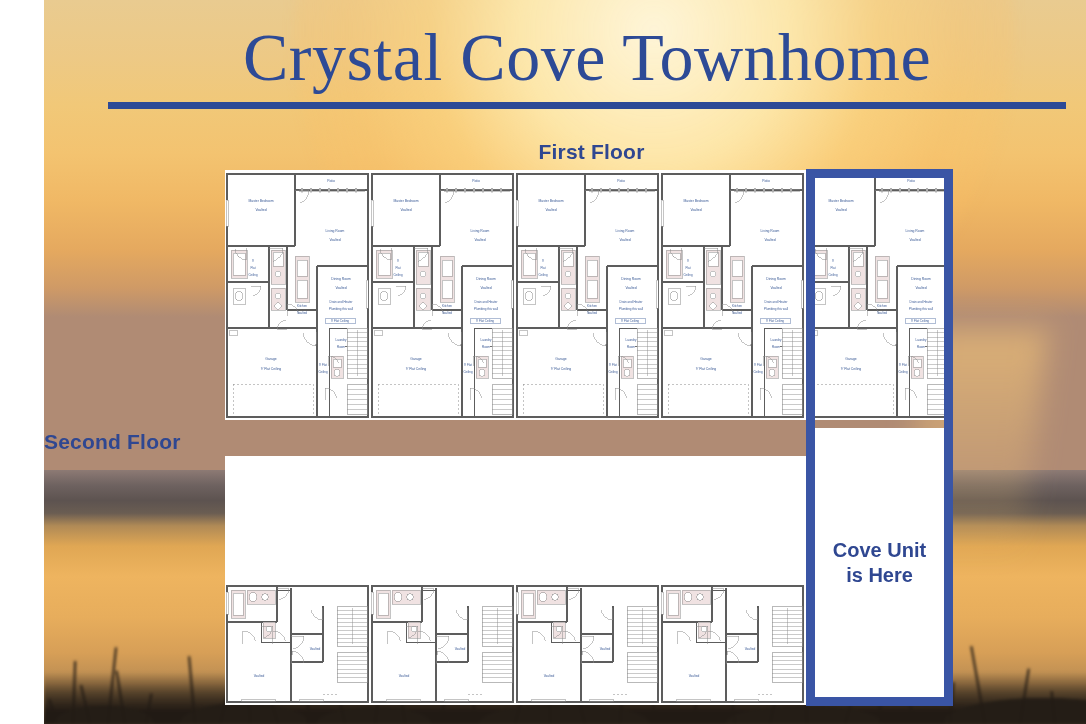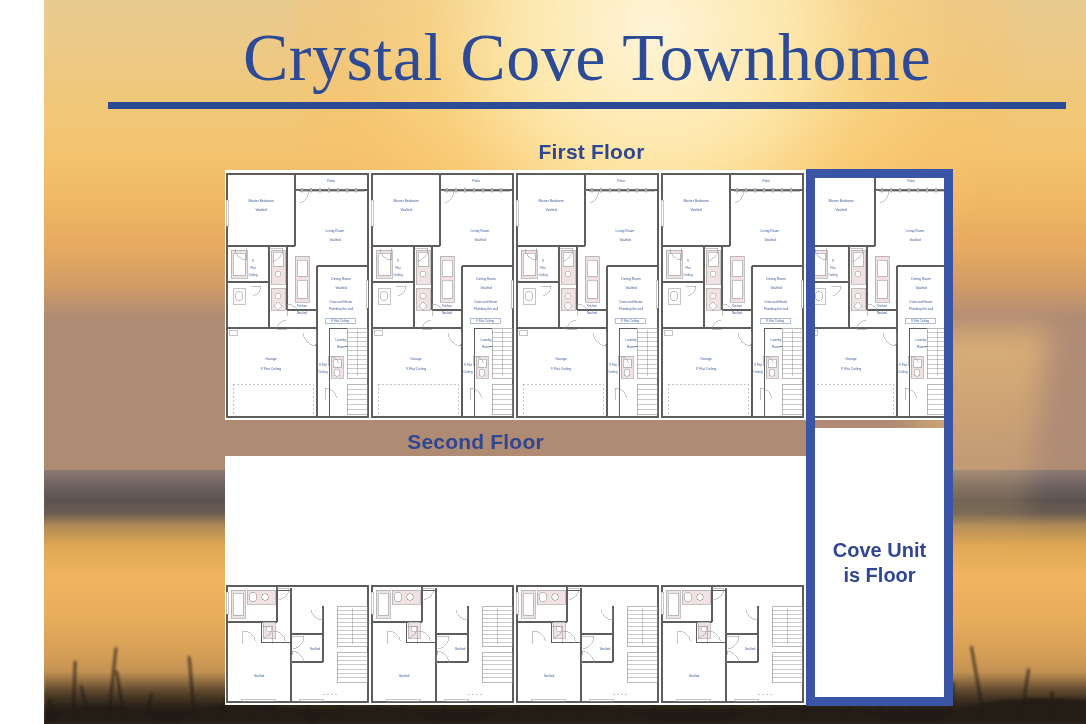--- a/index.html
+++ b/index.html
@@ -134,21 +134,21 @@
 
   
   .floor-heading {
     position: absolute;
     color: #2f4791;
     font-weight: bold;
     font-size: 21px;
     letter-spacing: 0.2px;
   }
   #heading-first  { left: 0; top: 140px; width: 1086px; text-align: center; padding-left: 9px; }
-  #heading-second { left: 0; top: 430px; width: 863px; text-align: center; }
+  #heading-second { left: 0; top: 430px; width: 863px; text-align: left; }
 
   
   .plan-panel {
     position: absolute;
     background: #ffffff;
     overflow: hidden;
   }
   #plan-first  { left: 181px; top: 170px; width: 725px; height: 250px; }
   #plan-second { left: 181px; top: 456px; width: 725px; height: 249px; }
 
@@ -1113,17 +1113,17 @@
           <text x="34" y="221" text-anchor="middle" style="font-size:3.2px;fill:#3a5a96;font-family:'Liberation Sans',sans-serif">Vaulted</text>
           <text x="90" y="194" text-anchor="middle" style="font-size:3.2px;fill:#3a5a96;font-family:'Liberation Sans',sans-serif">Vaulted</text>
         </svg>
       </div>
     </div>
 
   <div id="highlight-box"></div>
   <div id="highlight-label">
     <div>
       <span>Cove Unit</span>
-      <span>is Floor</span>
+      <span>is Here</span>
     </div>
   </div>
 
 </div>
 
 </body></html>

